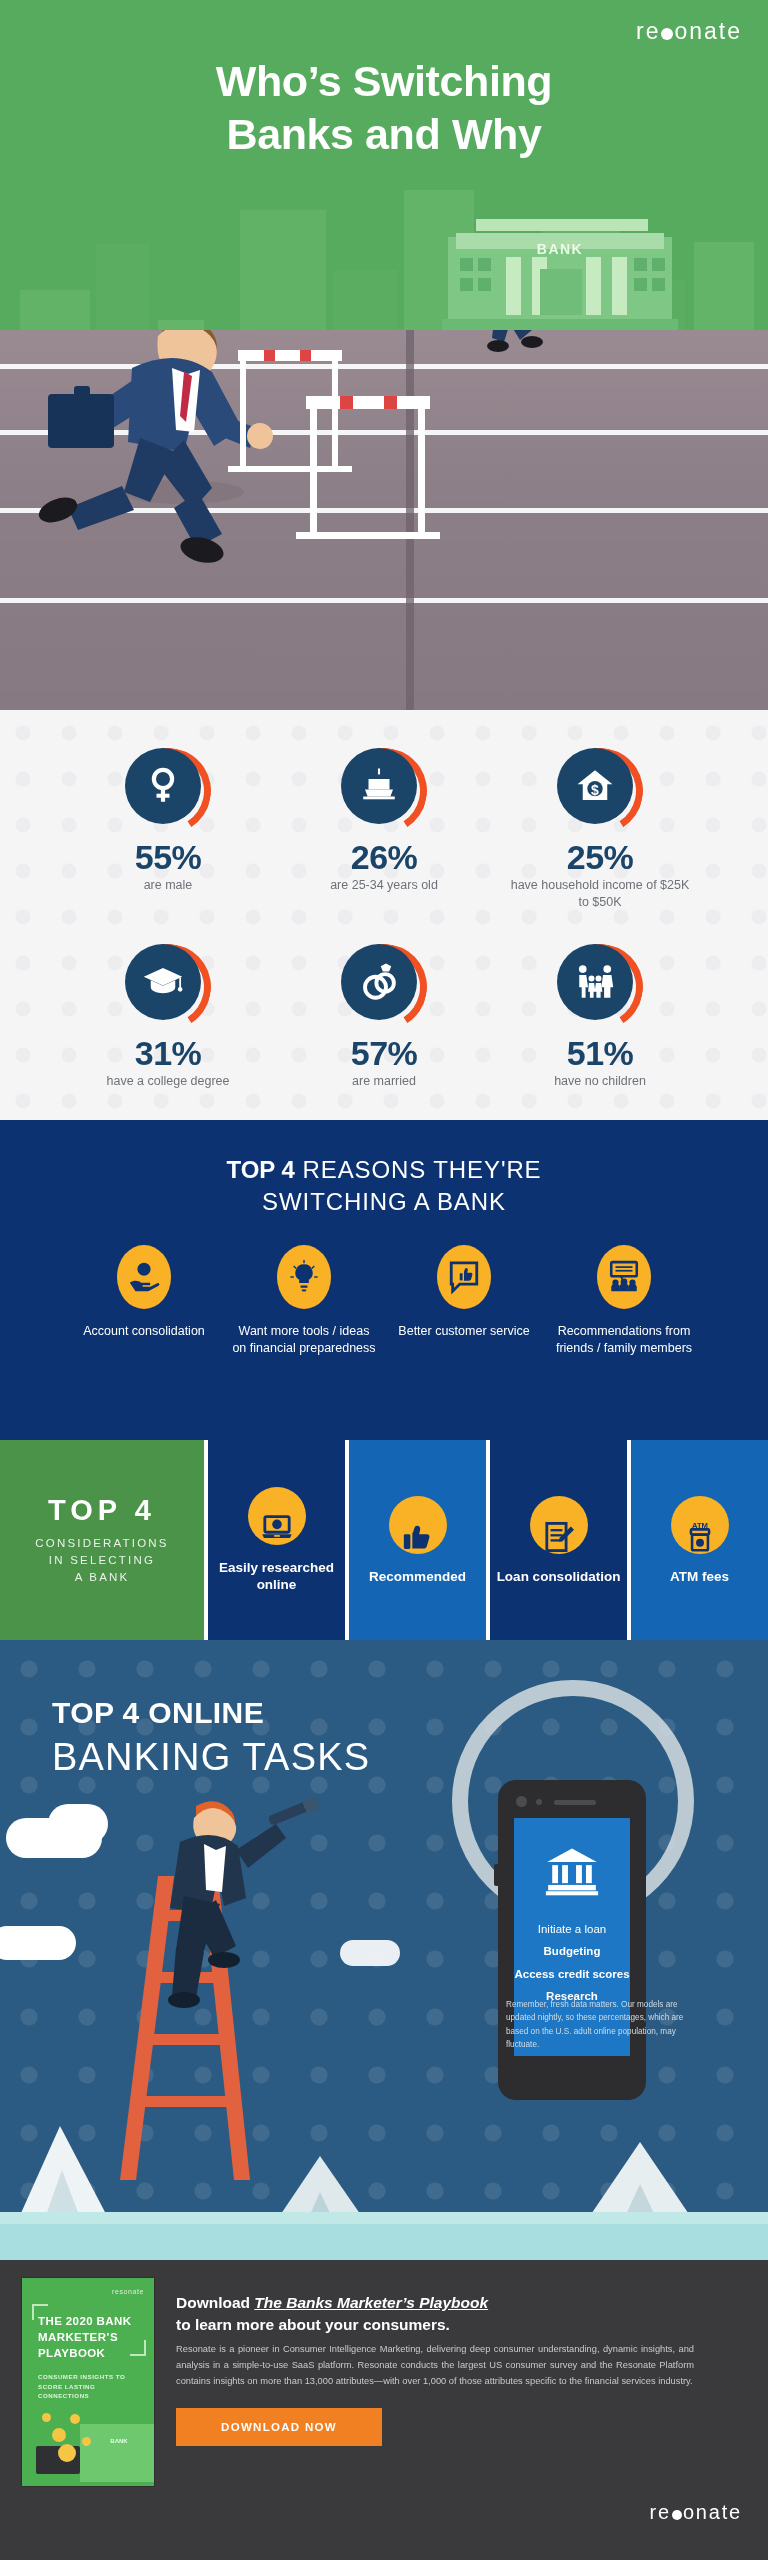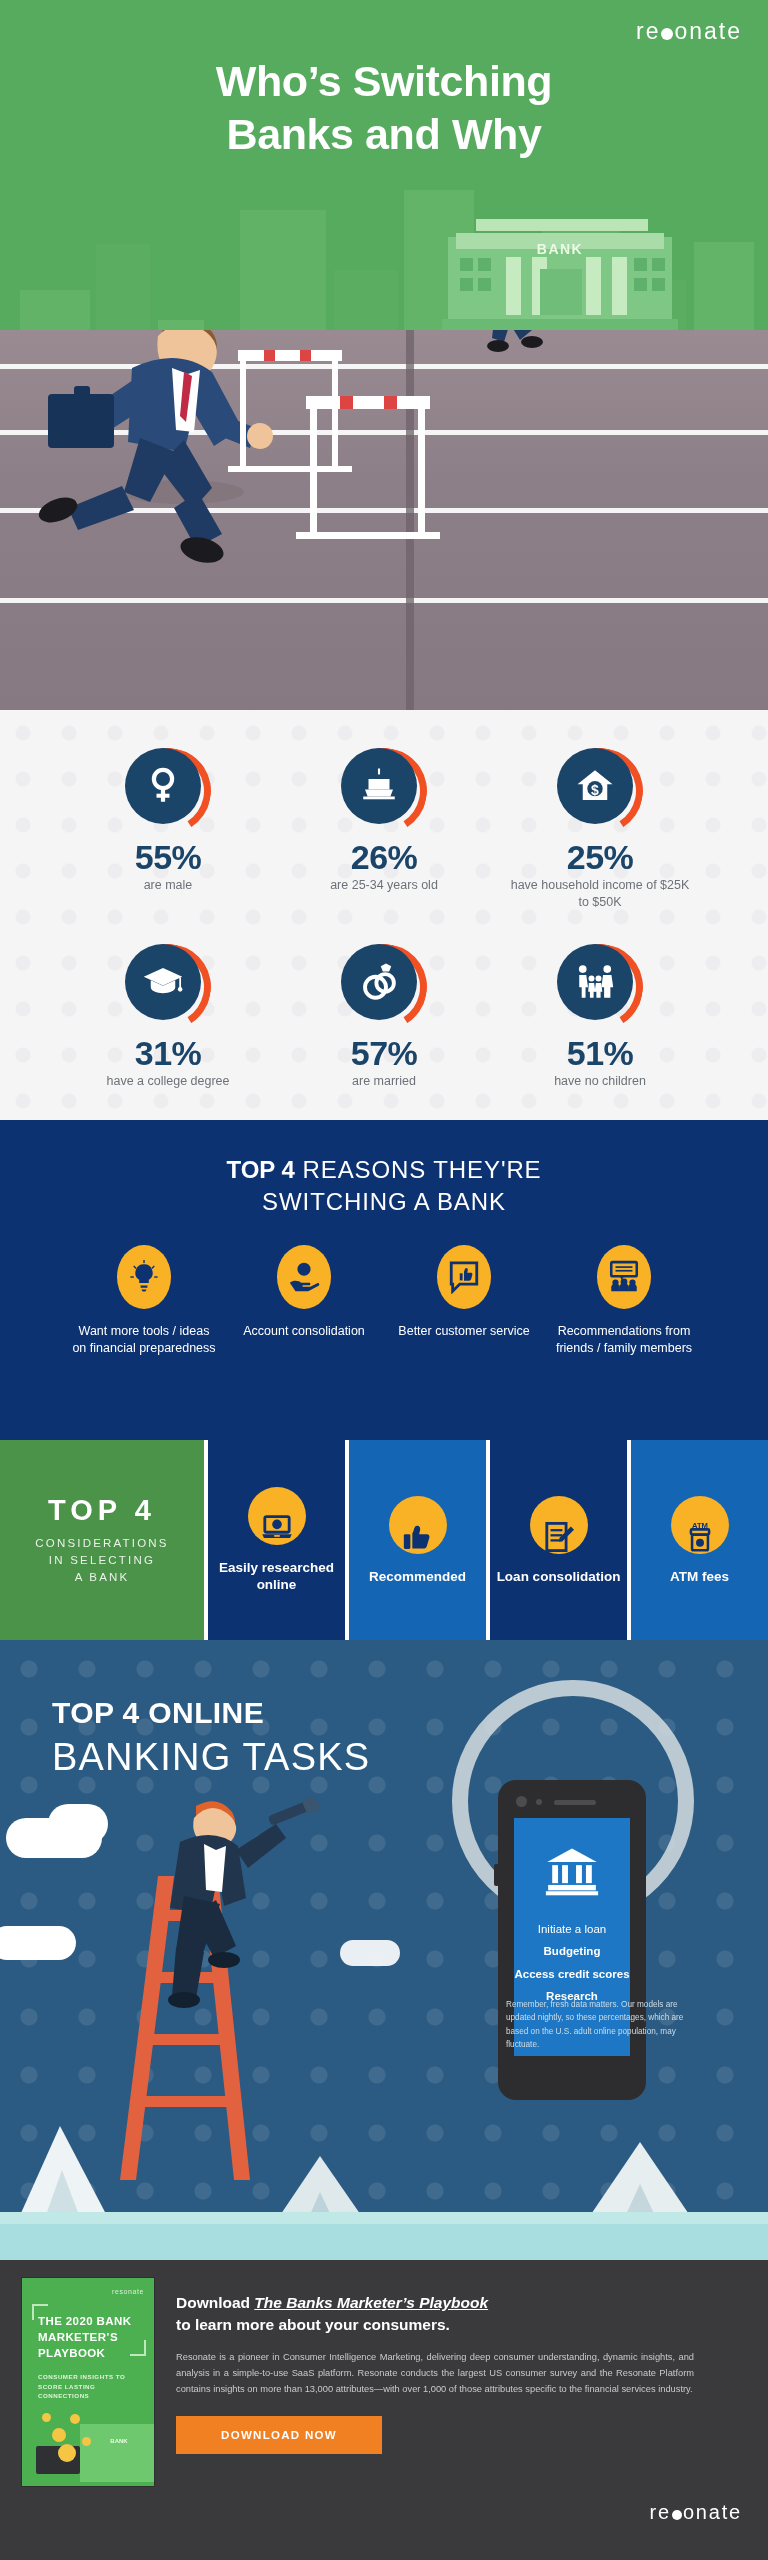--- a/index.html
+++ b/index.html
@@ -133,21 +133,21 @@
   .ebook-s { position:absolute; left:16px; top:94px; right:14px; color:#dff3db;
      font-size:6.2px; font-weight:bold; line-height:1.55; letter-spacing:.5px; }
   .ebook-brk { position:absolute; border-color:#bfe9bb; }
   .ebook-bank { position:absolute; left:58px; bottom:4px; width:78px; height:58px; background:#6ec96e; }
   .ebook-bank .lab { position:absolute; left:0; right:0; top:14px; text-align:center; font-size:6px; color:#eafbe6; font-weight:bold;}
   .ebook-tab { position:absolute; left:14px; bottom:12px; width:44px; height:28px; background:#2f3033; border-radius:2px;}
   .ebook-coin { position:absolute; border-radius:50%; background:#f5c544; }
   .foot-text { flex:1; padding-left:22px; padding-top:14px; }
   .foot-head { color:#ffffff; font-size:15.5px; font-weight:bold; line-height:1.45; }
   .foot-head .u { text-decoration:underline; font-style:italic; }
-  .foot-body { color:#c9cacb; font-size:9.3px; line-height:1.75; margin-top:12px; text-align:justify;
+  .foot-body { color:#c9cacb; font-size:9.3px; line-height:1.75; margin-top:4px; text-align:justify;
      padding-right:52px; }
   .dl-btn { margin-top:18px; width:206px; height:38px; background:#f08022; color:#ffffff;
      display:flex; align-items:center; justify-content:center; font-size:11.5px; font-weight:bold;
      letter-spacing:1.3px; cursor:pointer; }
   .logo-bottom { position:absolute; right:26px; bottom:36px; color:#ffffff; font-size:20px;
      letter-spacing:1.8px; font-weight:300; display:flex; align-items:center; }
   .logo-bottom .logo-dot { width:10px; height:10px; }
 </style>
 </head>
 <body>
@@ -385,38 +385,38 @@
 
   <section class="reasons">
     <h2>
       <b>TOP 4</b><span> REASONS THEY'RE</span><br>
       <span>SWITCHING A BANK</span>
     </h2>
     <div class="reason-row">
       <div class="reason">
         <div class="rdisc">
           <svg viewBox="0 0 24 24">
+              <circle cx="12" cy="6.5" r="4.6"></circle>
+              <path d="M2 16c3-2 6-1.4 8 0h5.6c1.2 0 1.2 1.8 0 1.8H11v1h5.4l5-2.4c1.2-.6 2 1 .9 1.8L15 22H6z"></path>
+            </svg>
+        </div>
+        <div class="reason-lbl">Account consolidation</div>
+      </div>
+      <div class="reason">
+        <div class="rdisc">
+          <svg viewBox="0 0 24 24">
               <path d="M12 3a6 6 0 0 0-3.4 11v2.2h6.8V14A6 6 0 0 0 12 3zm-2.4 15h4.8v1.5H9.6zm.6 2.8h3.6l-.8 1.4h-2z"></path>
               <rect x="11.5" y="0" width="1" height="2.2"></rect>
               <rect x="2.4" y="11.5" width="2.4" height="1"></rect>
               <rect x="19.2" y="11.5" width="2.4" height="1"></rect>
               <rect x="4.4" y="4.6" width="2.4" height="1" transform="rotate(45 5.6 5.1)"></rect>
               <rect x="17.2" y="4.6" width="2.4" height="1" transform="rotate(-45 18.4 5.1)"></rect>
             </svg>
         </div>
         <div class="reason-lbl">Want more tools / ideas on financial preparedness</div>
-      </div>
-      <div class="reason">
-        <div class="rdisc">
-          <svg viewBox="0 0 24 24">
-              <circle cx="12" cy="6.5" r="4.6"></circle>
-              <path d="M2 16c3-2 6-1.4 8 0h5.6c1.2 0 1.2 1.8 0 1.8H11v1h5.4l5-2.4c1.2-.6 2 1 .9 1.8L15 22H6z"></path>
-            </svg>
-        </div>
-        <div class="reason-lbl">Account consolidation</div>
       </div>
       <div class="reason">
         <div class="rdisc">
           <svg viewBox="0 0 24 24">
               <path d="M3 2h18v15H9l-5 5v-5H3z" fill="none" stroke="#0c3272" stroke-width="2"></path>
               <path d="M9 9.4h2v5H9z"></path>
               <path d="M12 8.2c.6-1 .4-2.6 1.6-2.6 1 0 1.2 1 1 2l-.3 1.4h2.6c.8 0 1.2.7 1 1.4l-.9 3.2c-.2.6-.7 1-1.3 1H12z"></path>
             </svg>
         </div>
         <div class="reason-lbl">Better customer service</div>

